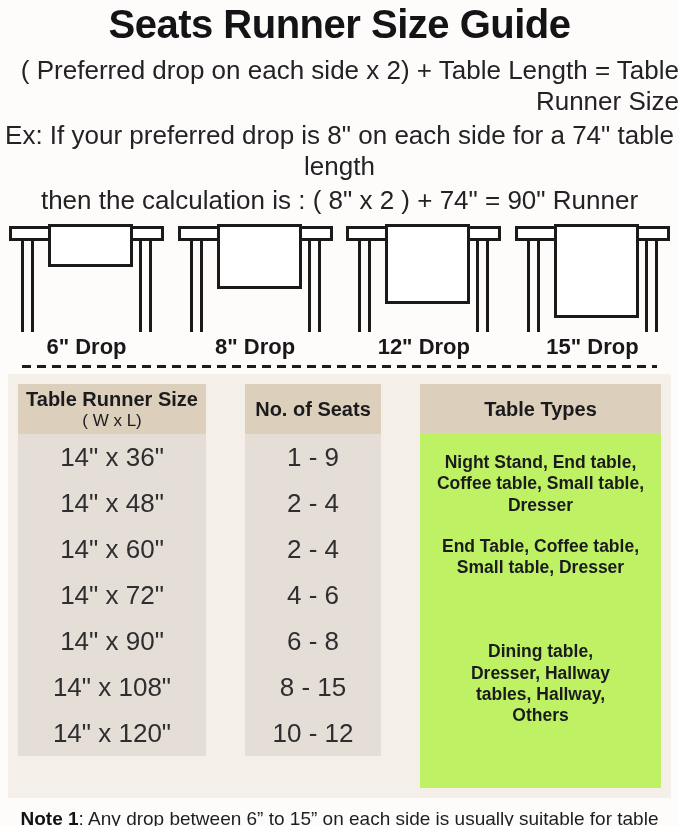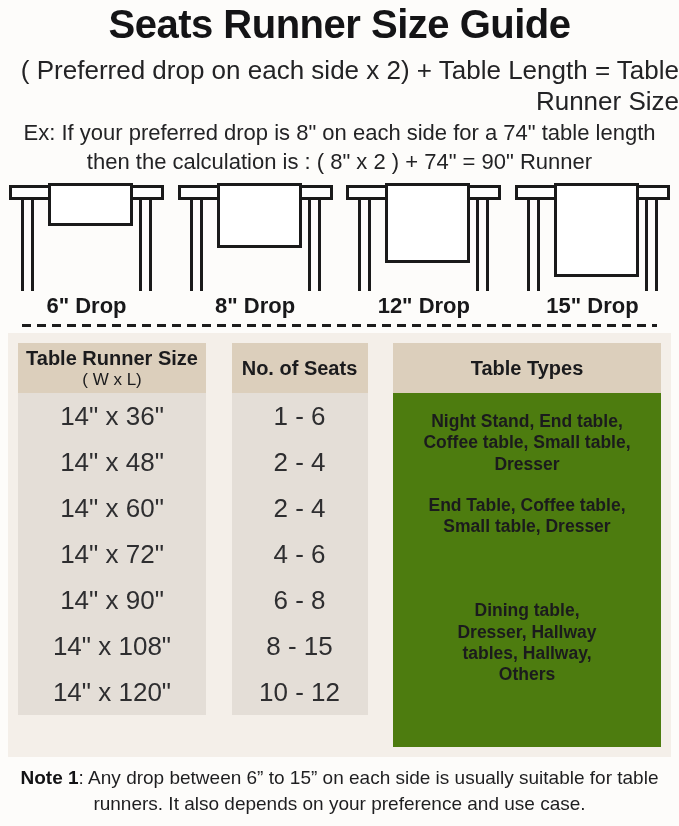--- a/index.html
+++ b/index.html
@@ -6,21 +6,21 @@
   body {
     width:679px; height:826px; overflow:hidden;
     background:#fdfcfa;
     font-family:"Liberation Sans", sans-serif;
     color:#1e1e20;
   }
   .title {
     text-align:center; font-size:40px; font-weight:700;
     letter-spacing:-0.5px; color:#141416; margin:2px 0 8px;
   }
-  .formula-line  { text-align:center; font-size:22px; color:#232325; margin:3px 0; }
+  .formula-line  { text-align:center; font-size:26px; color:#232325; margin:3px 0; }
   .formula-line.first { font-size:26px;text-align:right; }
 
   .illus-row  { display:flex; justify-content:space-between; padding:5px 9px 0; }
   .illus      { width:155px; }
   .illus svg  { display:block; width:155px; height:108px; }
 
   .drop-labels{ display:flex; justify-content:space-between; padding:2px 9px 3px; }
   .drop-label { width:155px; text-align:center; font-size:22px; font-weight:700; color:#18181a; }
 
   .dashed-divider {
@@ -28,36 +28,36 @@
     background:repeating-linear-gradient(90deg,#1c1c1c 0 9px, transparent 9px 15px);
   }
 
   .guide {
     margin:6px 8px 0; background:#f4efe9; padding:10px;
     display:flex; justify-content:space-between;
   }
   .col        { display:flex; flex-direction:column; }
   .col-size   { width:188px; }
   .col-seats  { width:136px; }
-  .col-types  { width:268px;justify-content:flex-end; }
+  .col-types  { width:241px;justify-content:flex-end; }
 
   .hcell {
     background:#dccfbc; height:50px;
     display:flex; flex-direction:column; justify-content:center; align-items:center;
     font-weight:700; font-size:20px; color:#1b1b1d; text-align:center; line-height:1.15;
   }
   .hcell .sub { font-weight:400; font-size:17px; }
 
   .cell {
     background:#e4ded7; height:46px;
     display:flex; align-items:center; justify-content:center;
     font-size:26px; color:#2e2e30;
   }
   .tcell {
-    background:#4d7c0f;
+    background:#bef264;
     display:flex; align-items:center; justify-content:center;
     font-size:17.5px; font-weight:700; text-align:center;
     color:#1b1b1d; line-height:1.22;
   }
   .tcell.span2 { height:100px; }
   .tcell.span1 { height:46px; }
   .tcell.span4 { height:208px; }
   .tcell .inner-wide   { max-width:214px; }
   .tcell .inner-narrow { max-width:178px; }
 
@@ -145,21 +145,21 @@
     <div class="cell">14" x 48"</div>
     <div class="cell">14" x 60"</div>
     <div class="cell">14" x 72"</div>
     <div class="cell">14" x 90"</div>
     <div class="cell">14" x 108"</div>
     <div class="cell">14" x 120"</div>
   </div>
 
   <div class="col col-seats">
     <div class="hcell">No. of Seats</div>
-    <div class="cell">1 - 6</div>
+    <div class="cell">1 - 9</div>
     <div class="cell">2 - 4</div>
     <div class="cell">2 - 4</div>
     <div class="cell">4 - 6</div>
     <div class="cell">6 - 8</div>
     <div class="cell">8 - 15</div>
     <div class="cell">10 - 12</div>
   </div>
 
   <div class="col col-types">
     <div class="hcell">Table Types</div>

